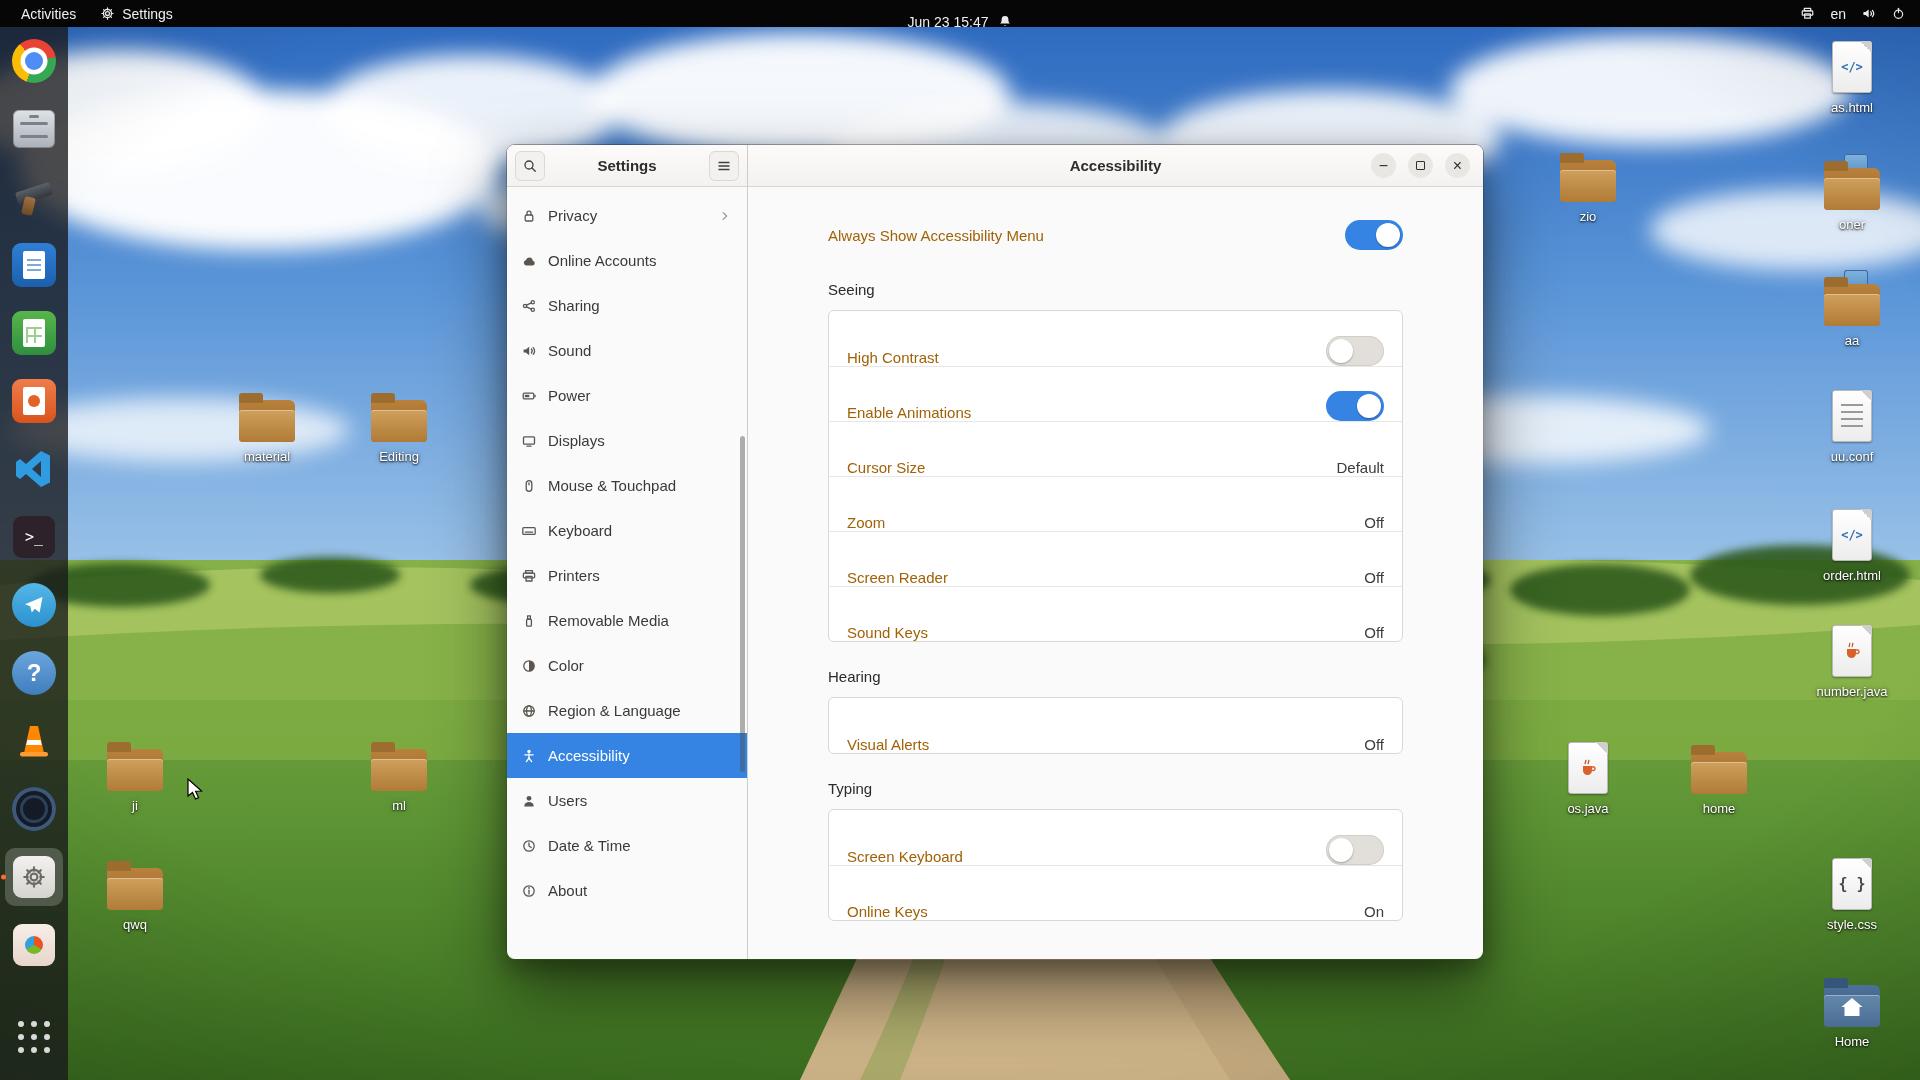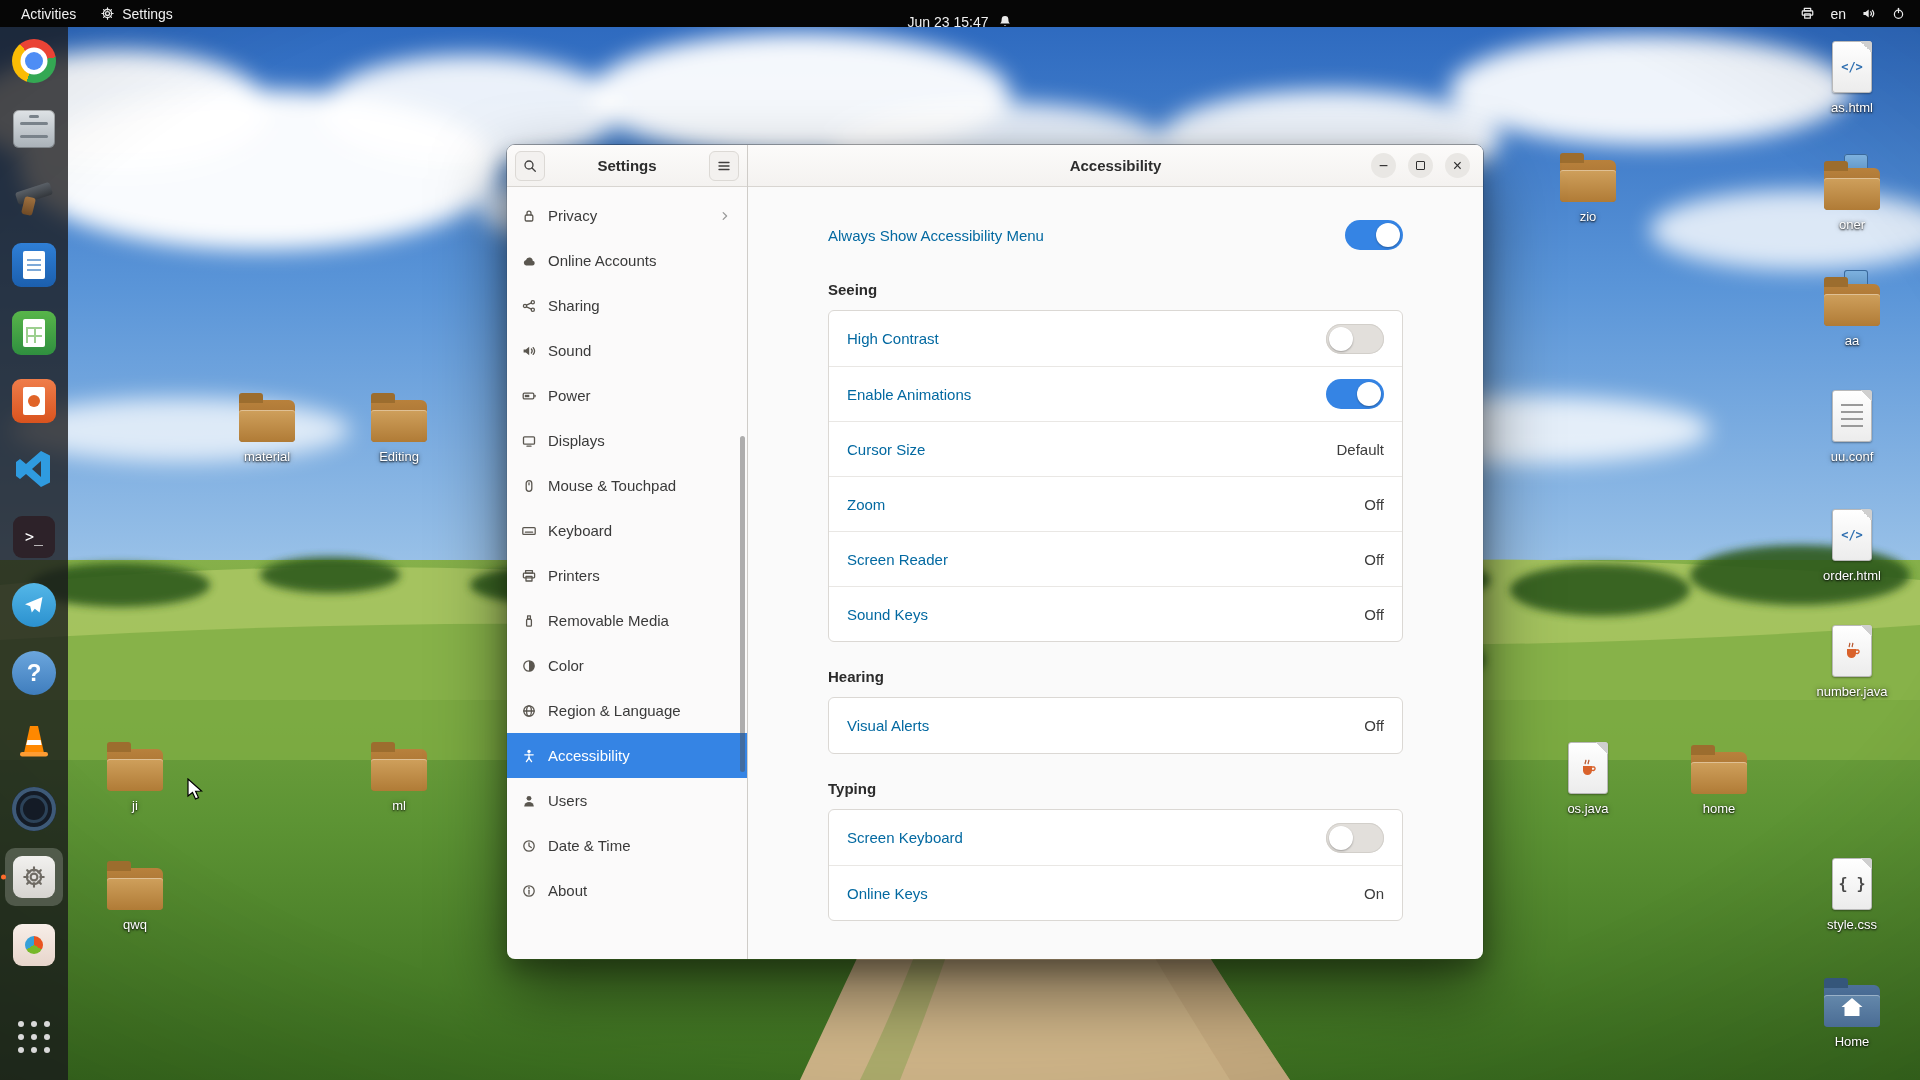--- a/index.html
+++ b/index.html
@@ -109,24 +109,24 @@
   .pane-header{height:42px;position:relative;display:flex;align-items:center;justify-content:center;
     background:linear-gradient(#fcfbfa,#f4f2f0);border-bottom:1px solid #d8d5d1}
   .pane-title{font-weight:bold;color:#2d2d2d}
   .win-controls{position:absolute;right:13px;top:0;bottom:0;display:flex;align-items:center;gap:12px}
   .wc{width:25px;height:25px;border-radius:50%;border:none;background:#e9e7e4;color:#2f2f2f;
     display:flex;align-items:center;justify-content:center;font-size:16px;line-height:1}
   .wc .sq{width:9px;height:9px;border:1.5px solid #2f2f2f;border-radius:1px;display:block}
 
   .pane-body{flex:1;padding:28px 80px 0;overflow:hidden}
   .menu-row{height:40px;display:flex;align-items:center;justify-content:space-between}
-  .row-label{color:#0369a1}
-  .section-title{font-weight:bold;margin:26px 0 12px;color:#2b2b2b}
+  .row-label{color:#a16207}
+  .section-title{font-weight:normal;margin:26px 0 12px;color:#2b2b2b}
   .box{background:#fff;border:1px solid #dbd8d4;border-radius:6px;overflow:hidden}
-  .row{height:55px;display:flex;align-items:center;justify-content:space-between;padding:0 18px;border-top:1px solid #e9e7e4}
+  .row{height:55px;display:flex;align-items:flex-end;justify-content:space-between;padding:0 18px;border-top:1px solid #e9e7e4}
   .row:first-child{border-top:none}
   .row-value{color:#3c3c3c}
 
   .toggle{width:58px;height:30px;border-radius:15px;background:#e2dfdb;position:relative;display:inline-block;
     box-shadow:inset 0 0 0 1px #d2cfca;flex:0 0 auto}
   .toggle .knob{position:absolute;top:3px;left:3px;width:24px;height:24px;border-radius:50%;background:#fff;box-shadow:0 1px 2px rgba(0,0,0,.3)}
   .toggle.on{background:#3584e4;box-shadow:none}
   .toggle.on .knob{left:auto;right:3px}
 </style>
 </head>

